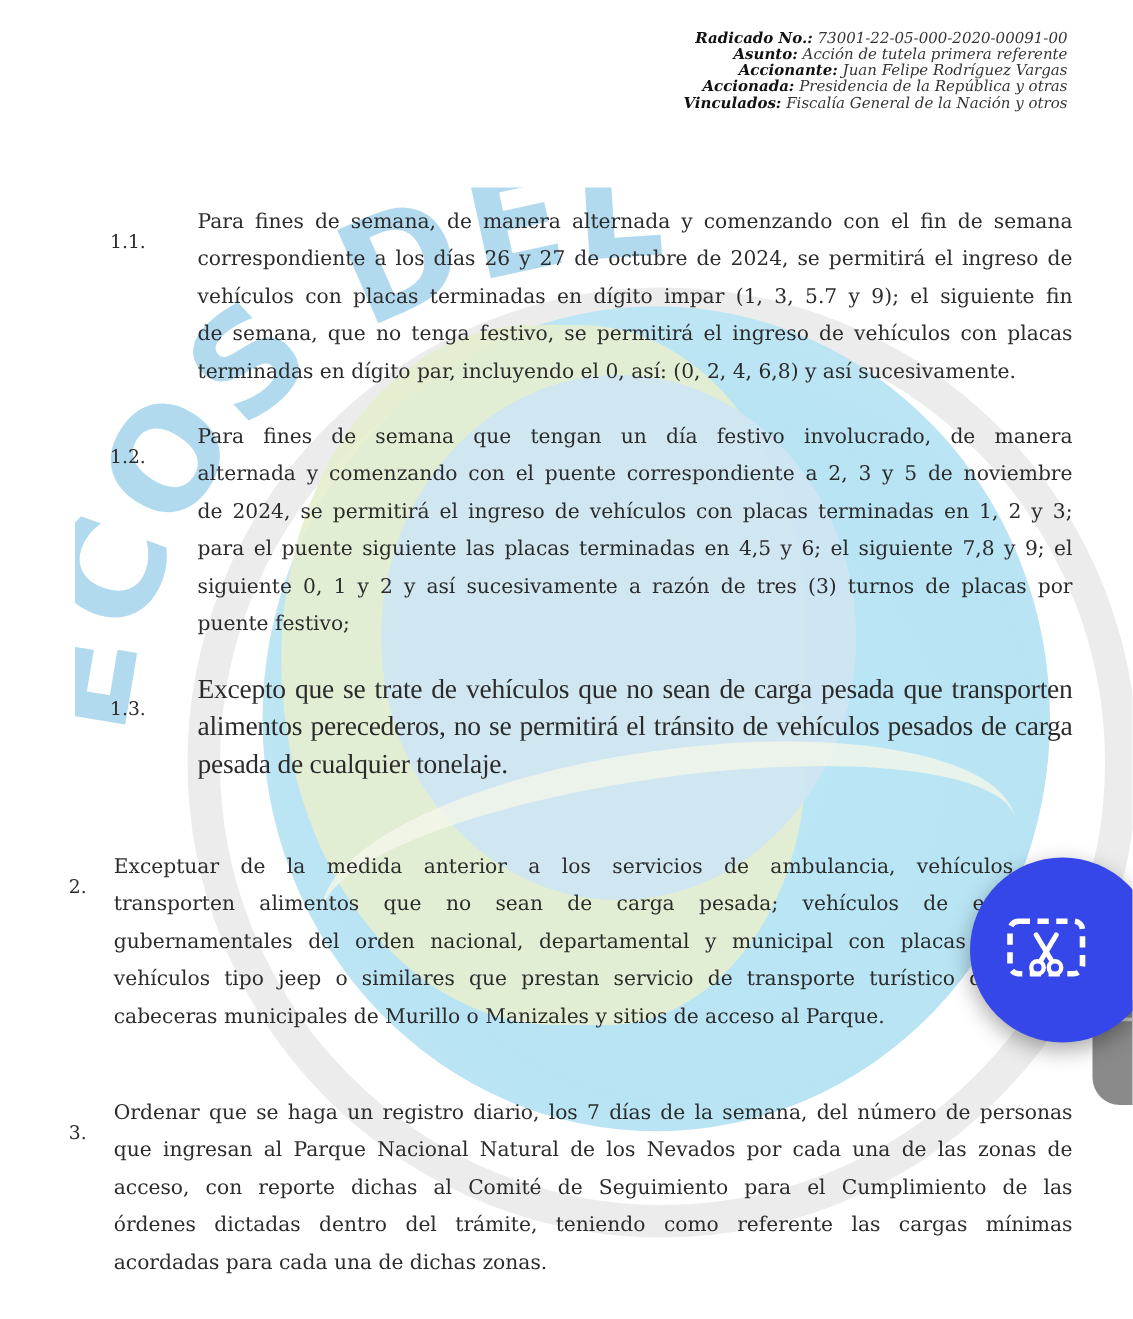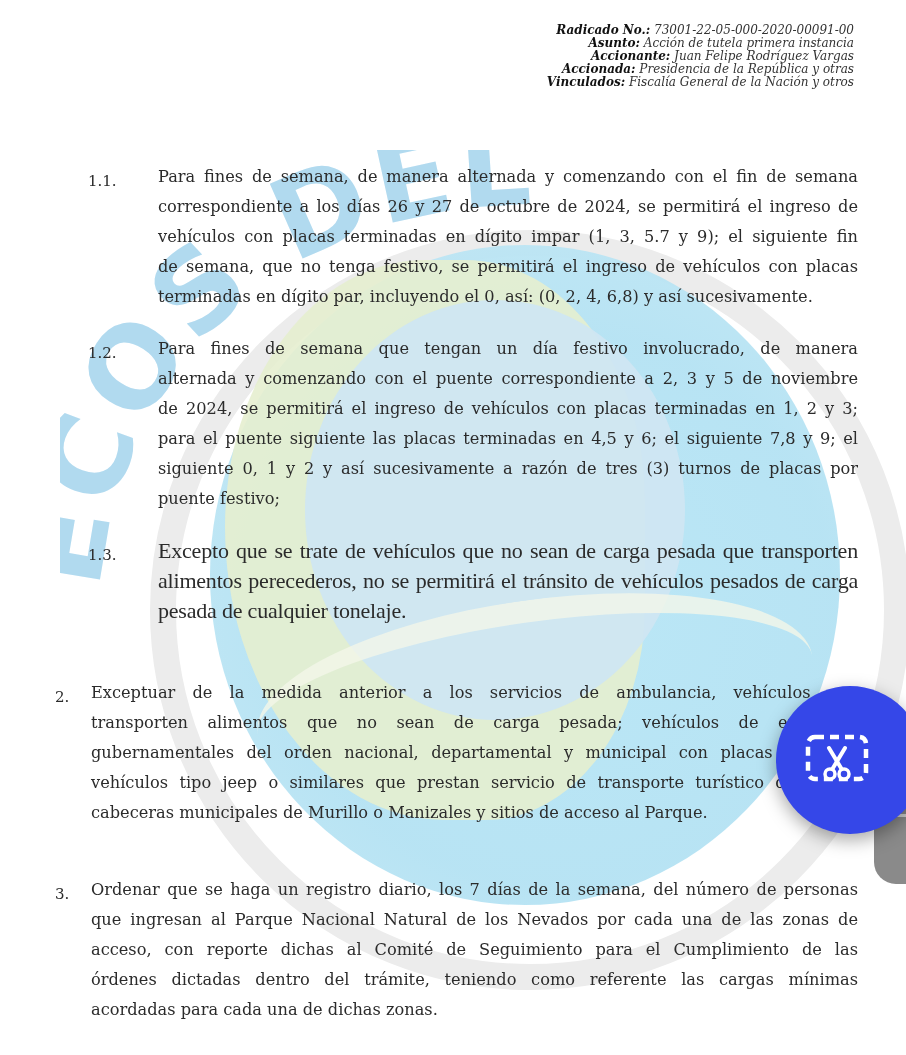--- a/index.html
+++ b/index.html
@@ -46,21 +46,21 @@
       position: absolute; right: 52px; top: 24px; text-align: right;
       font-family: "DejaVu Serif", serif; font-size: 12px; line-height: 13px;
       z-index: 2;
     }
     .header .lbl { font-weight: bold; font-style: italic; color: #111; }
     .header .val { font-style: italic; color: #333; }
 
     
     .content { position: absolute; left: 0; top: 0; width: 906px; z-index: 2; }
     .item { position: absolute; font-size: 16.2px; line-height: 30px; color: #2b2b2b; }
-    .item .num { position: absolute; left: 0; top: 4px; font-size: 15px; }
+    .item .num { position: absolute; left: 0; top: 16px; font-size: 15px; }
     .item .text { text-align: justify; }
 
     .sub-1-1 { left: 88px; top: 162px; width: 770px; }
     .sub-1-2 { left: 88px; top: 334px; width: 770px; }
     .sub-1-3 { left: 88px; top: 536px; width: 770px; }
     .sub-1-3 .text { font-family: "Liberation Serif", serif; font-size: 22px; letter-spacing: -0.2px; }
     .sub .num { left: 0; }
     .sub .text { margin-left: 70px; }
 
     .main-2 { left: 55px; top: 678px; width: 803px; }
@@ -105,21 +105,21 @@
   </svg>
 </div>
 
 <div class="header">
   <div>
     <span class="lbl">Radicado No.:</span>
     <span class="val">73001-22-05-000-2020-00091-00</span>
   </div>
   <div>
     <span class="lbl">Asunto:</span>
-    <span class="val">Acción de tutela primera instancia</span>
+    <span class="val">Acción de tutela primera referente</span>
   </div>
   <div>
     <span class="lbl">Accionante:</span>
     <span class="val">Juan Felipe Rodríguez Vargas</span>
   </div>
   <div>
     <span class="lbl">Accionada:</span>
     <span class="val">Presidencia de la República y otras</span>
   </div>
   <div>

